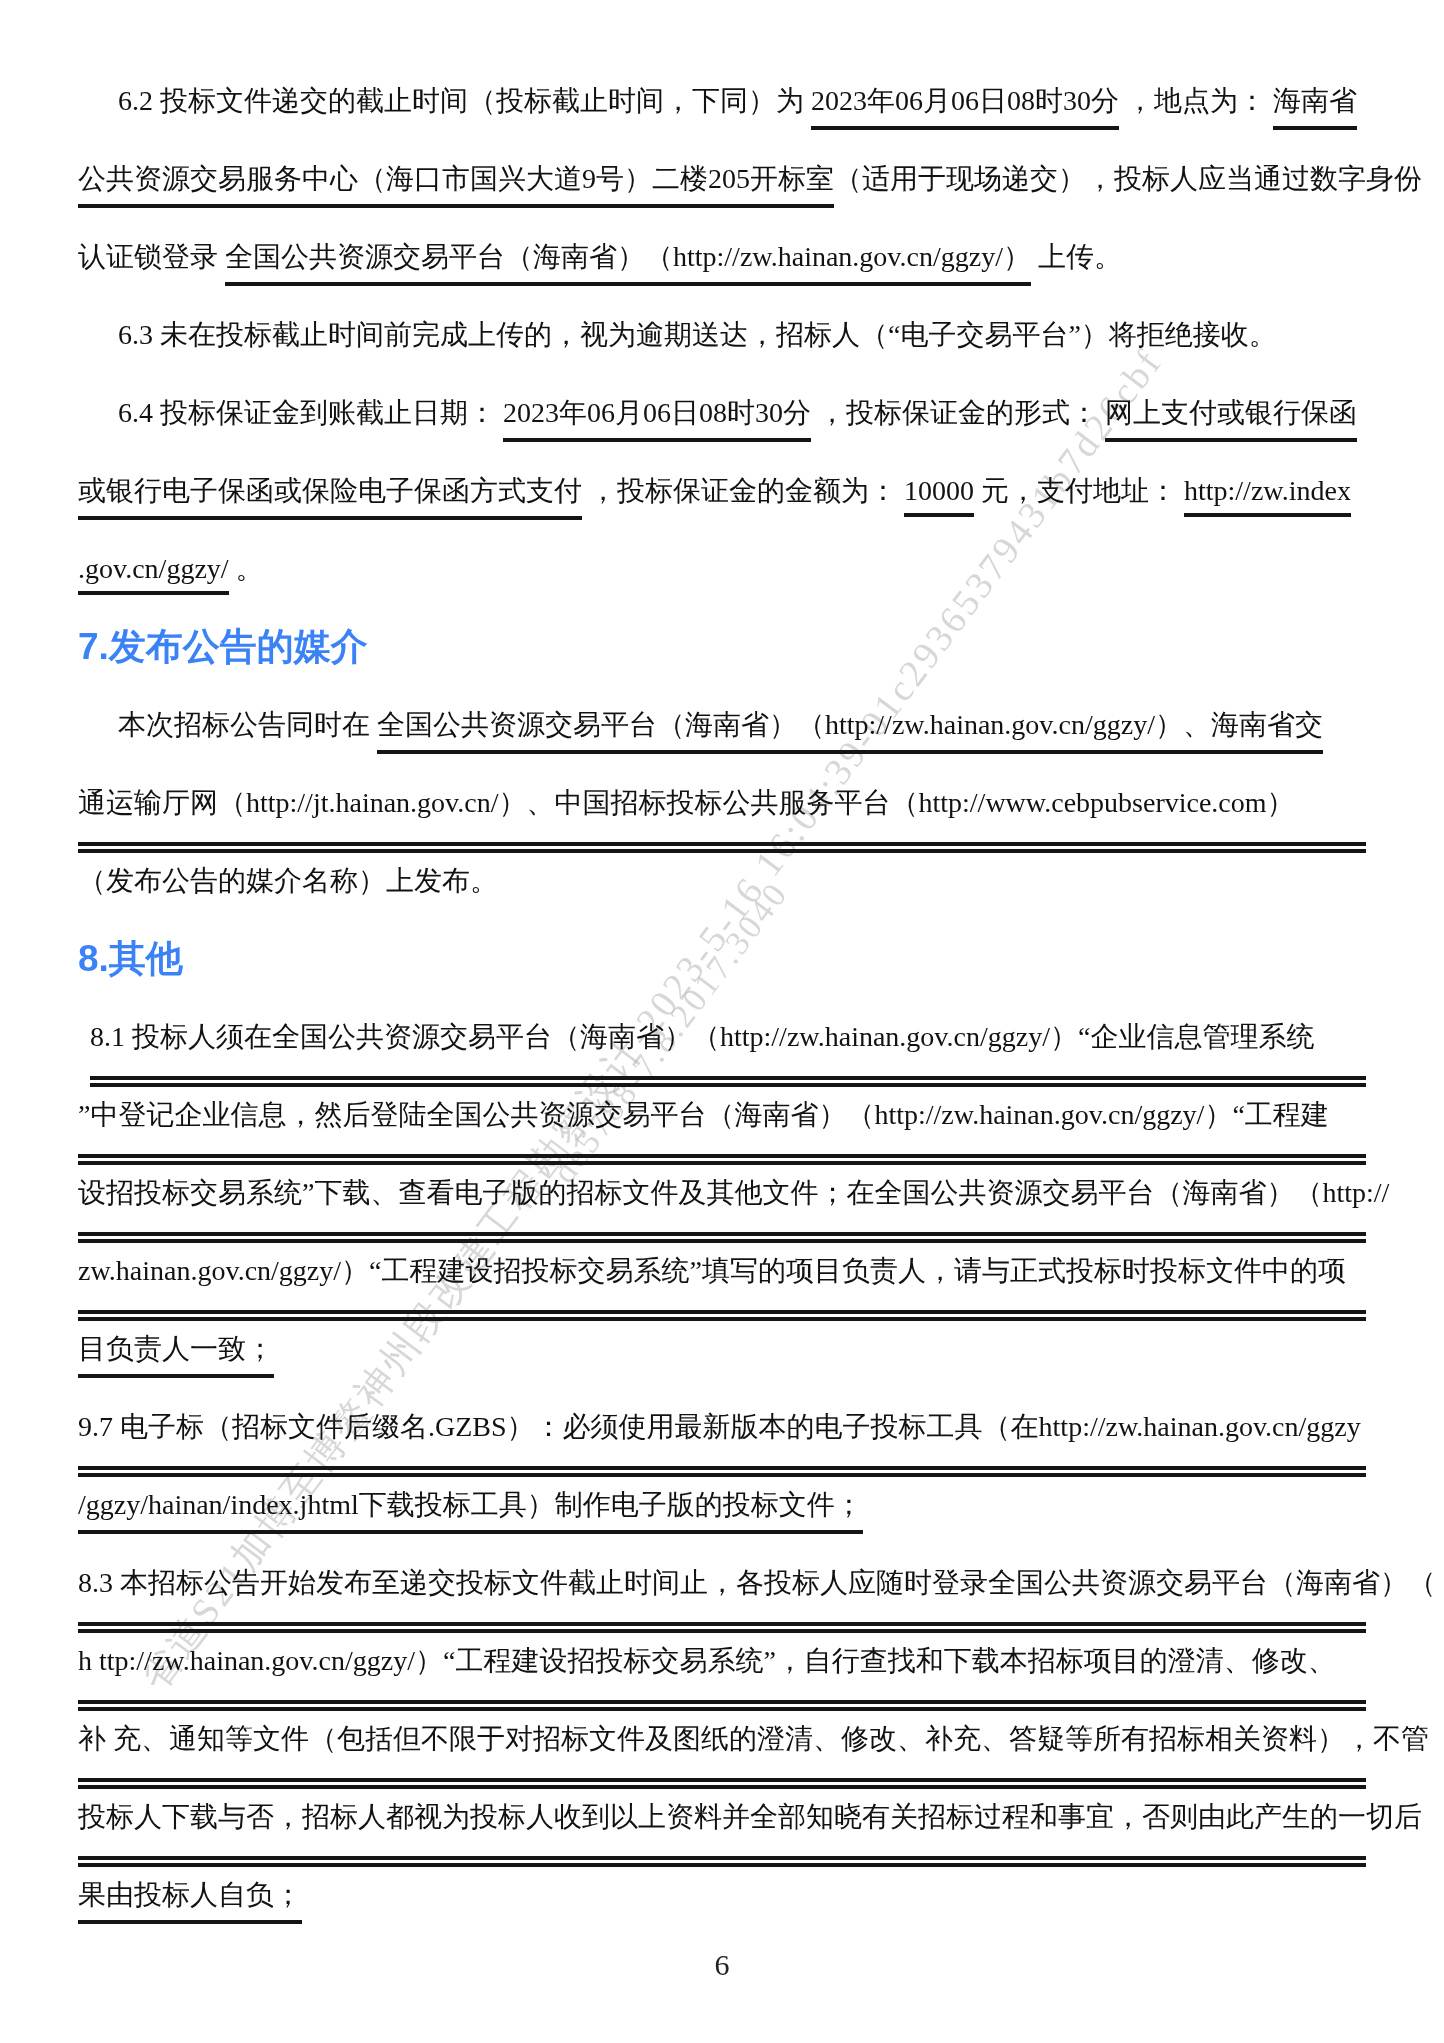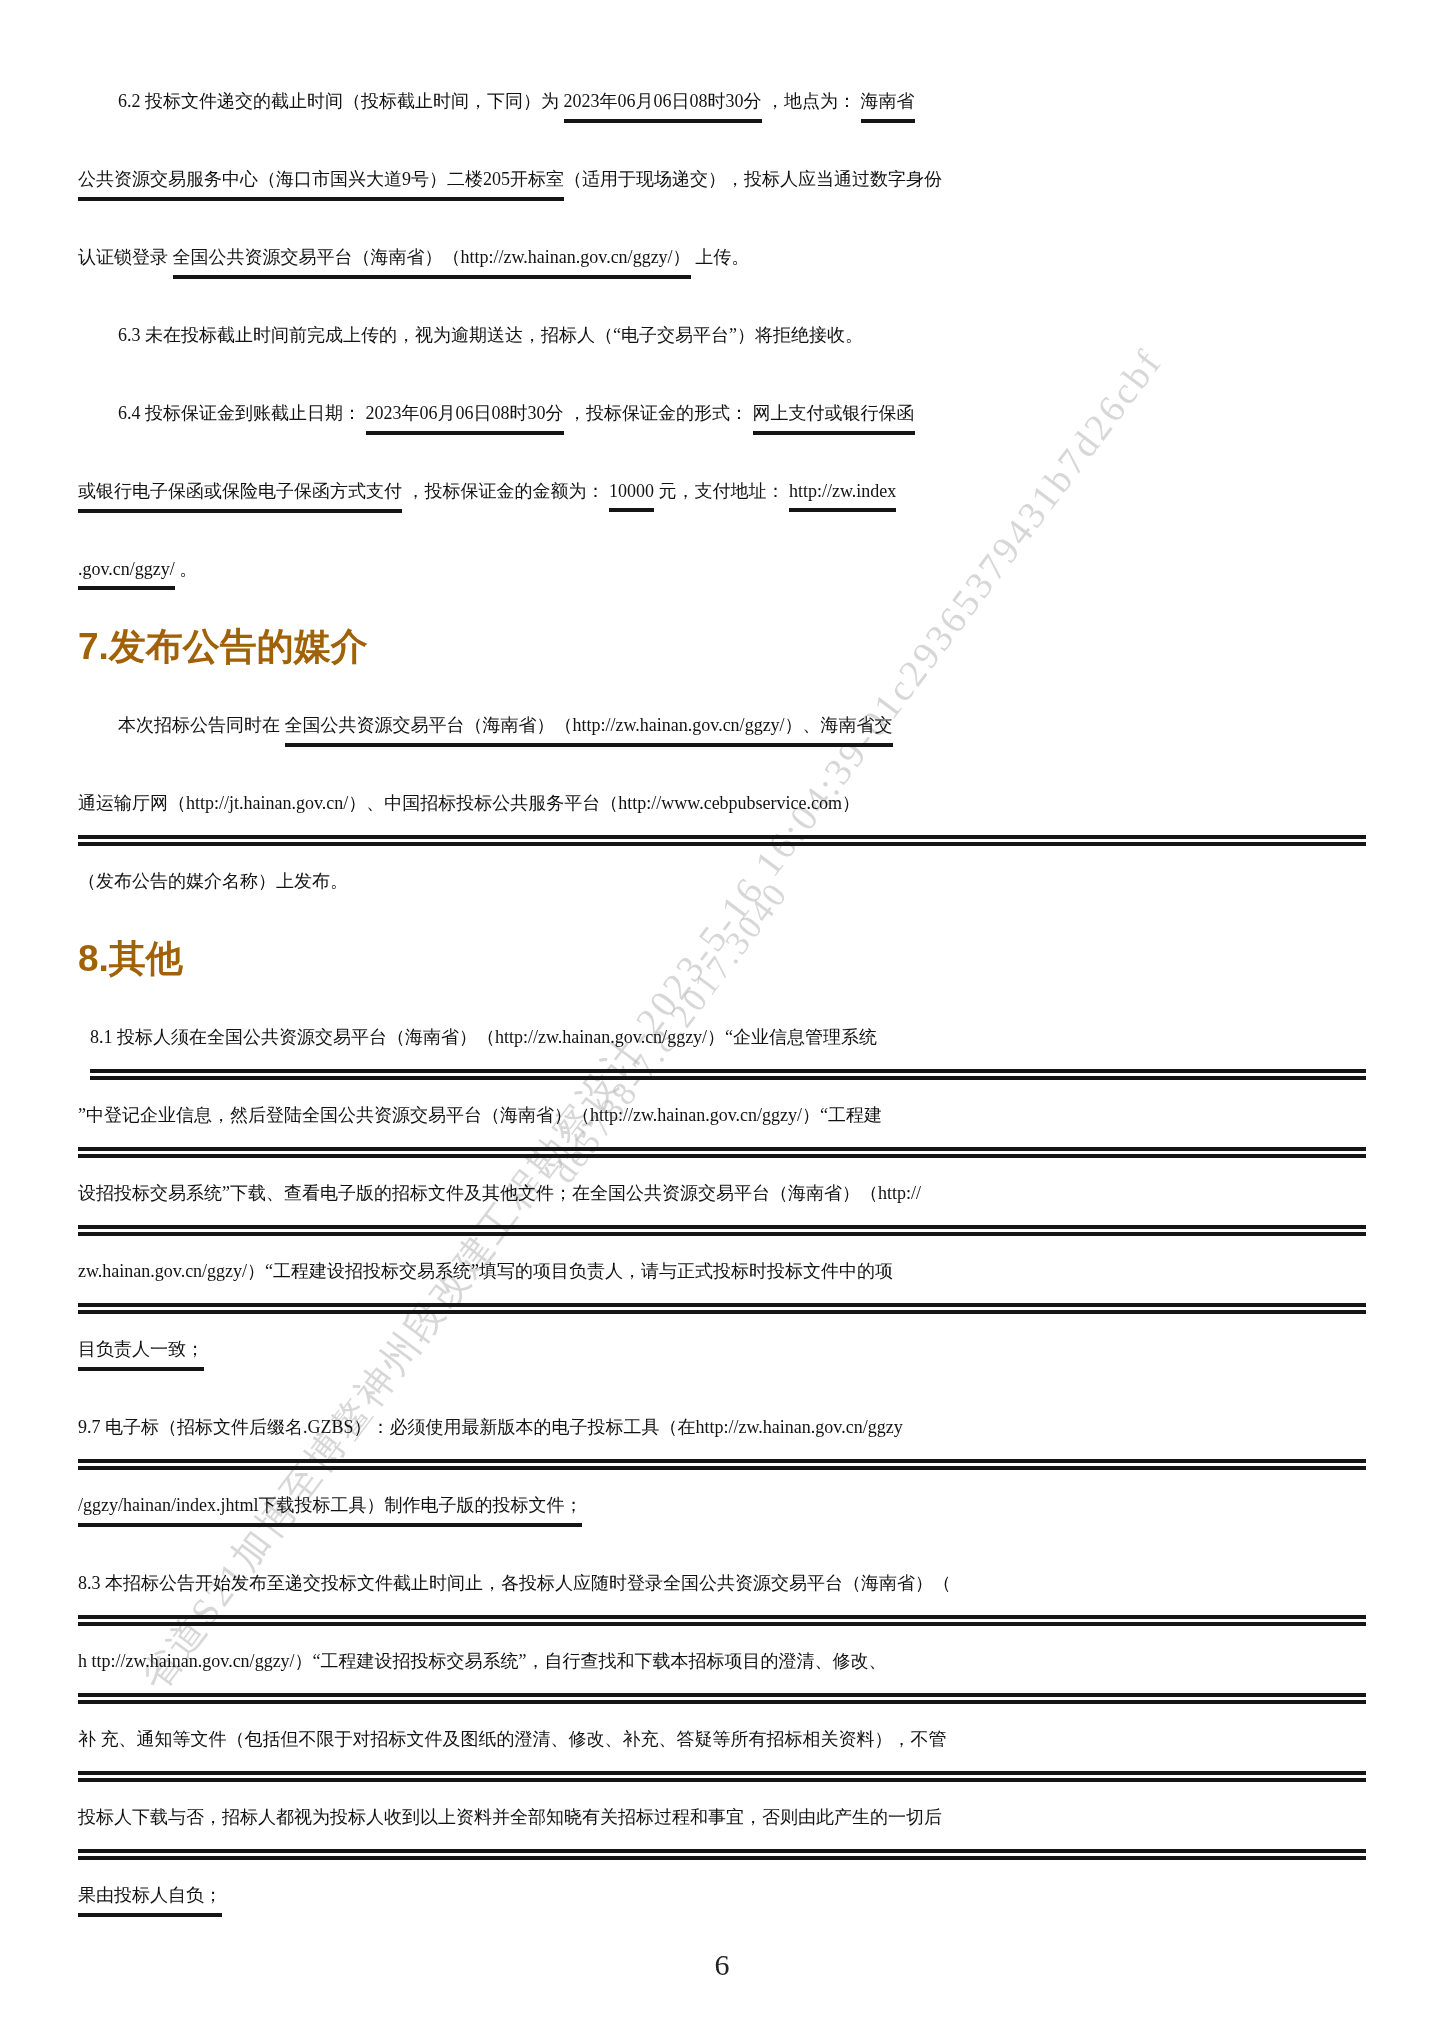--- a/index.html
+++ b/index.html
@@ -28,29 +28,29 @@
 
   
   .doc {
     position:absolute;
     left:78px; right:78px; top:62px;
     z-index:1;
   }
   .line {
     height:78px;
     line-height:78px;
-    font-size:18px;
+    font-size:28px;
     white-space:nowrap;
     overflow:visible;
   }
   .line.h2 {
     font-size:37px;
     font-weight:bold;
     font-family:"Liberation Sans","DejaVu Sans",sans-serif;
-    color:#a16207;
+    color:#3b82f6;
   }
   .u {
     display:inline-block;
     line-height:normal;
     padding-bottom:6px;
     border-bottom:4px solid #151515;
   }
   .u.u2 {
     padding-bottom:20px;
     border-bottom:11px double #151515;

